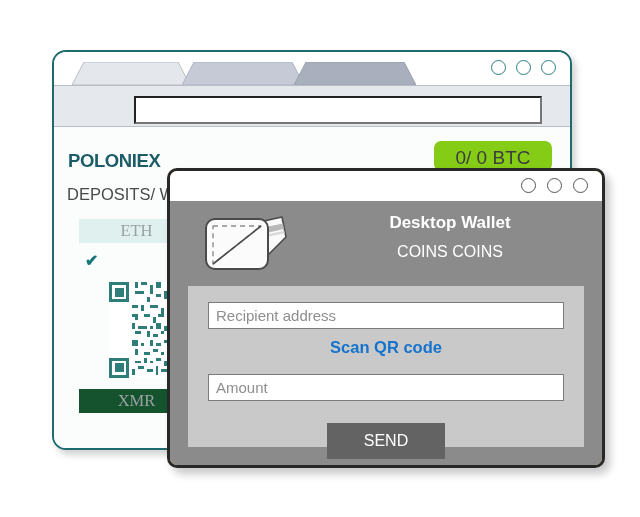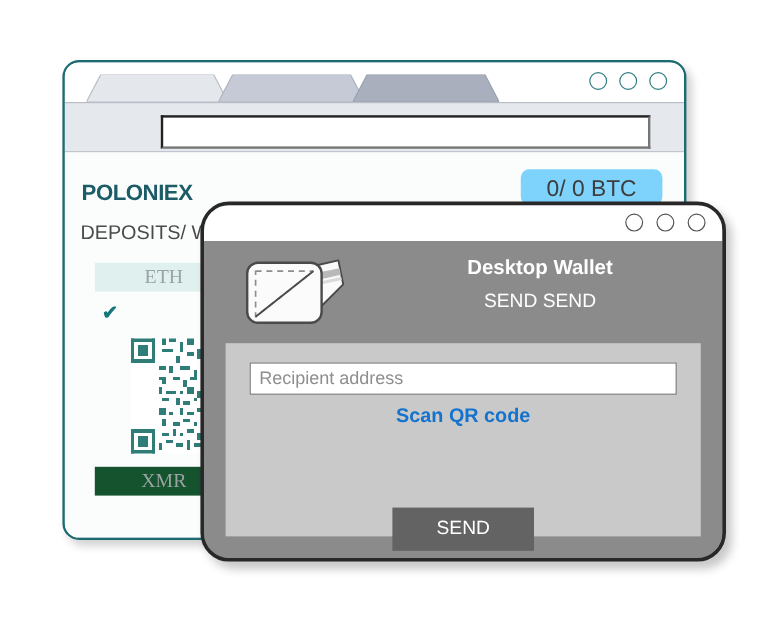--- a/index.html
+++ b/index.html
@@ -103,21 +103,21 @@
     letter-spacing: -0.4px;
     color: #1c5c67;
     font-family: "Liberation Sans", sans-serif;
   }
   #balance-pill {
     position: absolute;
     right: 18px;
     top: 14px;
     width: 118px;
     height: 30px;
-    background: #7dd3fc;
+    background: #84cc16;
     border-radius: 7px;
     color: #3d3d3d;
     font-size: 19px;
     text-align: center;
     line-height: 34px;
     overflow: hidden;
   }
   #deposits-heading {
     position: absolute;
     left: 13px;
@@ -169,23 +169,23 @@
     height: 96px;
   }
 
   
   #wallet-window {
     position: absolute;
     left: 167px;
     top: 168px;
     width: 438px;
     height: 300px;
-    background: #737373;
+    background: #fdba74;
     border: 3px solid #282828;
-    border-radius: 24px;
+    border-radius: 10px;
     box-sizing: border-box;
     box-shadow: 5px 6px 8px rgba(0,0,0,0.22);
     overflow: hidden;
   }
   #wallet-titlebar {
     position: absolute;
     left: 0; top: 0;
     width: 100%;
     height: 30px;
     background: #ffffff;
@@ -466,25 +466,26 @@
       <svg id="wallet-icon" viewBox="0 0 86 62">
         <path d="M62,8 L80,4 L84,24 L66,42 Z" fill="#fafafa" stroke="#4a4a4a" stroke-width="1.6" stroke-linejoin="round"></path>
         <path d="M63.5,14 L81,10.5 L82,16 L64.5,20 Z" fill="#b9b9b9"></path>
         <path d="M64.6,21.5 L82.3,17.8 L82.8,20.3 L65.2,24 Z" fill="#dadada"></path>
         <rect x="4" y="6" width="62" height="50" rx="9" ry="9" fill="#fbfbfb" stroke="#4a4a4a" stroke-width="2"></rect>
         <path d="M11,13 L59,13 L11,51 Z" fill="none" stroke="#8d8d8d" stroke-width="1.4" stroke-dasharray="5,4" stroke-linejoin="round"></path>
         <path d="M59,13 L11,51" fill="none" stroke="#4a4a4a" stroke-width="1.6"></path>
       </svg>
 
       <div id="wallet-title">Desktop Wallet</div>
-      <div id="wallet-subtitle">SEND SEND</div>
+      <div id="wallet-subtitle">COINS COINS</div>
     </div>
 
     <div id="wallet-form">
       <input class="wallet-input" id="recipient-input" type="text" placeholder="Recipient address" style="">
 
       <div id="scan-qr-link">Scan QR code</div>
 
+      <input class="wallet-input" id="amount-input" type="text" placeholder="Amount" style="">
 
       <button id="send-button">SEND</button>
     </div>
   </div>
 </div>
 
 </body></html>

